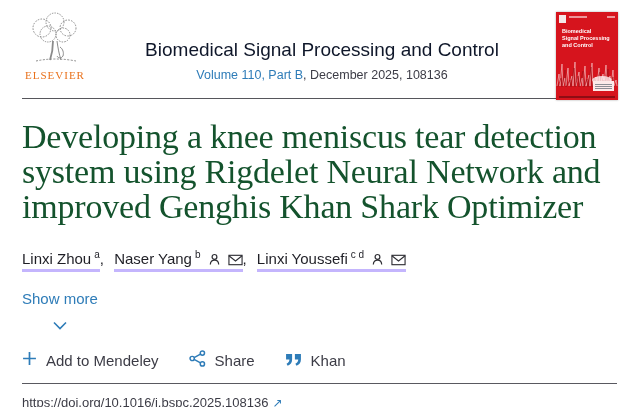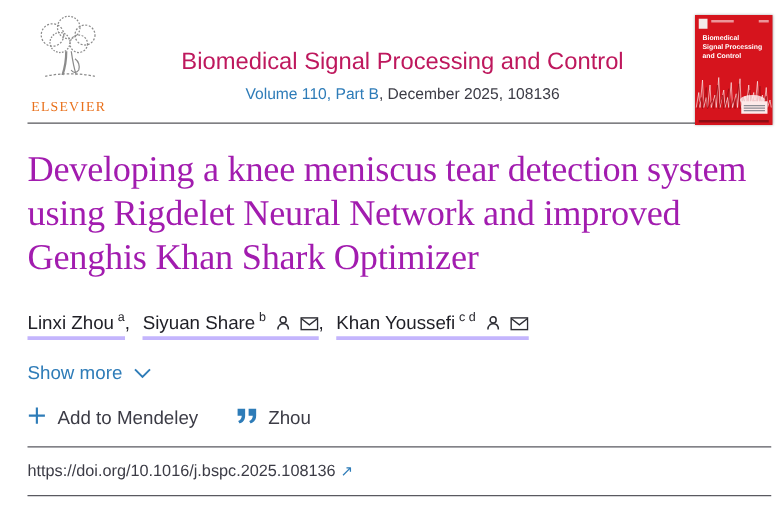--- a/index.html
+++ b/index.html
@@ -3,48 +3,48 @@
 <meta charset="utf-8">
 <style>
   html,body{margin:0;padding:0;background:#fff;}
   .page{
     position:relative;width:626px;height:407px;background:#fff;overflow:hidden;
     font-family:"Liberation Sans",sans-serif;color:#1b1b22;box-sizing:border-box;
   }
   
   .jheader{display:flex;align-items:flex-start;padding:12px 8px 0 22px;height:98px;box-sizing:border-box;}
   .logo-wrap{width:66px;text-align:center;cursor:pointer;}
-  .logo-word{font-family:"Liberation Serif",serif;font-size:11px;letter-spacing:1px;color:#e9711c;margin-top:11px;}
+  .logo-word{font-family:"Liberation Serif",serif;font-size:11px;letter-spacing:1px;color:#e9711c;margin-top:1px;}
   .jcenter{flex:1;text-align:center;padding-top:27px;}
-  .jtitle{font-size:19px;color:#be185d;cursor:pointer;}
+  .jtitle{font-size:19px;color:#0f172a;cursor:pointer;}
   .jvol{font-size:12.5px;margin-top:7px;color:#3c3c46;text-align:center;}
   .link-blue{color:#2e7cb8;cursor:pointer;}
   
   .cover{position:relative;width:62px;height:88px;background:#d6141d;flex:0 0 auto;cursor:pointer;box-shadow:0 0 2px rgba(0,0,0,.35);overflow:hidden;}
   .cover-top{position:absolute;top:3px;left:3px;right:3px;height:8px;display:flex;align-items:flex-start;gap:3px;}
   .cover-logo{width:7px;height:8px;background:#f3e9e9;}
   .cover-top-bar{height:2px;background:rgba(255,255,255,.55);width:18px;margin-top:1px;}
   .cover-top-bar.short{width:8px;margin-left:auto;}
   .cover-title{position:absolute;top:16px;left:6px;color:#fff;font-size:5.5px;line-height:7px;font-weight:bold;text-align:left;}
   .cover-title span{display:block;}
   .cover-wave{position:absolute;left:0;right:0;bottom:10px;width:62px;height:34px;}
   .cover-box{position:absolute;right:4px;bottom:9px;width:21px;height:10px;background:#fde9e9;display:flex;flex-direction:column;justify-content:center;gap:1px;padding:0 2px;box-sizing:border-box;}
   .cover-box i{display:block;height:1px;background:#8d8d95;}
   .cover-footer{position:absolute;left:3px;right:3px;bottom:2px;height:2px;background:#8e0d14;}
   
   .rule{border:none;border-top:1px solid #56565b;margin:0 9px 0 22px;}
   
-  .title{font-family:"Liberation Serif",serif;font-weight:normal;font-size:29px;line-height:35px;
-         color:#a21caf;margin:20px 22px 0;max-width:596px;letter-spacing:-0.2px;}
+  .title{font-family:"Liberation Serif",serif;font-weight:normal;font-size:34px;line-height:35px;
+         color:#14532d;margin:20px 22px 0;max-width:596px;letter-spacing:-0.2px;}
   .authors{margin:25px 22px 0;font-size:15px;color:#1f1f26;}
   .author-chunk{border-bottom:3px solid #c4b5fd;padding-bottom:2px;cursor:pointer;white-space:nowrap;}
   .authors sup{font-size:10px;margin-left:3px;}
   .sep{margin-right:6px;}
   .ic{vertical-align:-2px;margin-left:7px;}
-  .showmore{display:inline-flex;align-items:center;gap:9px;margin:21px 22px 0;font-size:15px;color:#2e7cb8;cursor:pointer;}
+  .showmore{display:inline-flex;align-items:center;gap:9px;margin:21px 22px 0;font-size:15px;color:#2e7cb8;cursor:pointer;flex-direction:column;}
   .actions{display:flex;align-items:center;gap:30px;margin:17px 22px 0;font-size:15px;color:#3c3c46;}
   .action{display:inline-flex;align-items:center;gap:9px;cursor:pointer;}
   
   .bottombar{margin:13px 9px 0 22px;border-top:1px solid #595960;border-bottom:1px solid #595960;
              padding:11px 0 12px;display:flex;justify-content:space-between;align-items:center;font-size:13px;}
   .doi{color:#3c3c46;cursor:pointer;}
   .arrow{color:#2e7cb8;font-size:12px;margin-left:4px;}
   .rights{color:#2e7cb8;cursor:pointer;}
 </style>
 </head>
@@ -103,29 +103,29 @@
     </div>
   </div>
 
   <hr class="rule">
 
   <h1 class="title">Developing a knee meniscus tear detection system using Rigdelet Neural Network and improved Genghis Khan Shark Optimizer</h1>
 
   <div class="authors">
     <span class="author-chunk"><span>Linxi Zhou</span><sup>a</sup></span><span class="sep">,</span>
 
-    <span class="author-chunk"><span>Siyuan Share</span><sup>b</sup><span class="ic"><svg width="13" height="13" viewBox="0 0 14 14" fill="none" stroke="#2e2e34" stroke-width="1.3">
+    <span class="author-chunk"><span>Naser Yang</span><sup>b</sup><span class="ic"><svg width="13" height="13" viewBox="0 0 14 14" fill="none" stroke="#2e2e34" stroke-width="1.3">
             <circle cx="7" cy="4.2" r="2.6"></circle>
             <path d="M2.5,12.5 C2.5,8.8 5,7.6 7,7.6 C9,7.6 11.5,8.8 11.5,12.5"></path>
           </svg></span><span class="ic"><svg width="15" height="12" viewBox="0 0 16 12" fill="none" stroke="#2e2e34" stroke-width="1.2">
             <rect x="1" y="1" width="14" height="10"></rect>
             <path d="M1,1.5 L8,7 L15,1.5"></path>
           </svg></span></span><span class="sep">,</span>
 
-    <span class="author-chunk"><span>Khan Youssefi</span><sup>c d</sup><span class="ic"><svg width="13" height="13" viewBox="0 0 14 14" fill="none" stroke="#2e2e34" stroke-width="1.3">
+    <span class="author-chunk"><span>Linxi Youssefi</span><sup>c d</sup><span class="ic"><svg width="13" height="13" viewBox="0 0 14 14" fill="none" stroke="#2e2e34" stroke-width="1.3">
             <circle cx="7" cy="4.2" r="2.6"></circle>
             <path d="M2.5,12.5 C2.5,8.8 5,7.6 7,7.6 C9,7.6 11.5,8.8 11.5,12.5"></path>
           </svg></span><span class="ic"><svg width="15" height="12" viewBox="0 0 16 12" fill="none" stroke="#2e2e34" stroke-width="1.2">
             <rect x="1" y="1" width="14" height="10"></rect>
             <path d="M1,1.5 L8,7 L15,1.5"></path>
           </svg></span></span>
   </div>
 
   <div>
     <span class="showmore">
@@ -137,25 +137,34 @@
   </div>
 
   <div class="actions">
     <span class="action">
       <span><svg width="15" height="15" viewBox="0 0 14 14" stroke="#2e7cb8" stroke-width="1.6">
             <path d="M7,1 V13 M1,7 H13"></path>
           </svg></span>
       <span>Add to Mendeley</span>
     </span>
     <span class="action">
+      <span><svg width="17" height="17" viewBox="0 0 16 16" fill="none" stroke="#2e7cb8" stroke-width="1.4">
+            <circle cx="3" cy="8" r="2"></circle>
+            <circle cx="12.6" cy="2.9" r="2"></circle>
+            <circle cx="12.6" cy="13.1" r="2"></circle>
+            <path d="M4.8,7.1 L10.8,3.8 M4.8,8.9 L10.8,12.2"></path>
+          </svg></span>
+      <span>Share</span>
+    </span>
+    <span class="action">
       <span><svg width="17" height="13" viewBox="0 0 18 14" fill="#2e7cb8">
             <path d="M1,1 h6.5 v6 c0,3.6 -1.8,5.6 -4.8,6.8 l-1.2,-2.2 c2,-1 3,-2.3 3.1,-4.6 h-3.6 z"></path>
             <path d="M10.5,1 h6.5 v6 c0,3.6 -1.8,5.6 -4.8,6.8 l-1.2,-2.2 c2,-1 3,-2.3 3.1,-4.6 h-3.6 z"></path>
           </svg></span>
-      <span>Zhou</span>
+      <span>Khan</span>
     </span>
   </div>
 
   <div class="bottombar">
     <span class="doi"><span>https://doi.org/10.1016/j.bspc.2025.108136</span><span class="arrow">↗</span></span>
   </div>
 
 </div>
 
 </body></html>

